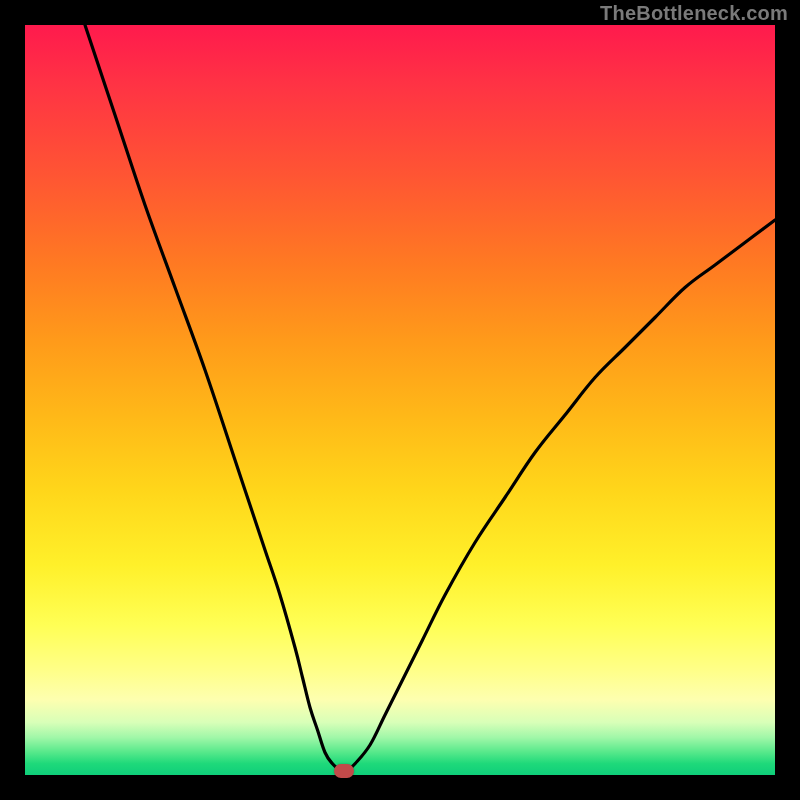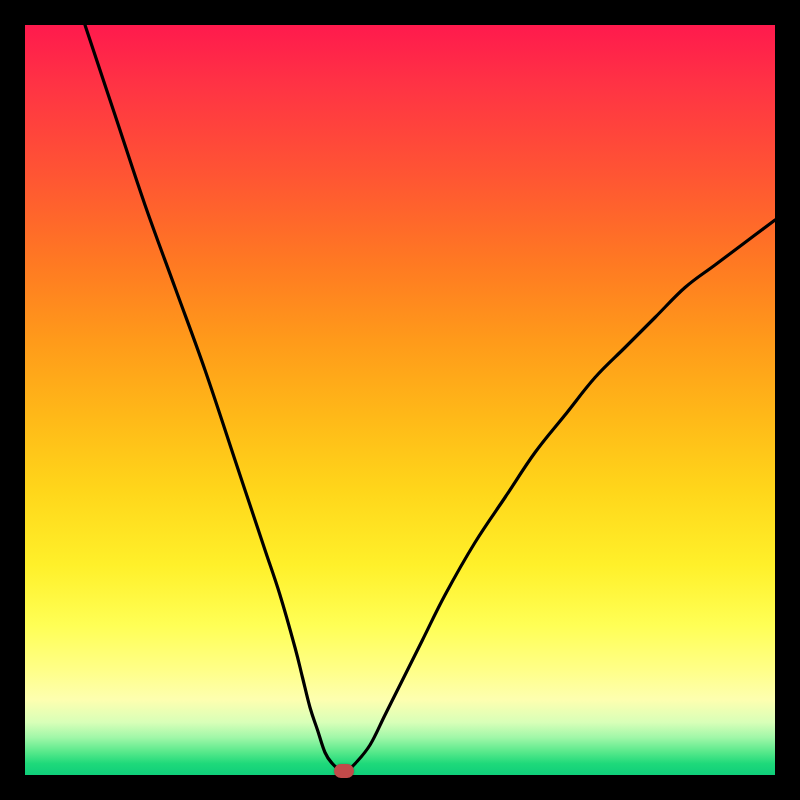--- a/index.html
+++ b/index.html
@@ -67,20 +67,21 @@
     left: 0;
     top: 0;
     width: 750px;
     height: 750px;
   }
 </style>
 </head>
 <body>
 
 <div class="frame">
+  <div class="watermark">TheBottleneck.com</div>
   <div class="plot-area">
     <svg class="curve" viewBox="0 0 750 750" preserveAspectRatio="none">
       <path id="path-floor" fill="none" stroke="#000" stroke-width="3.2" stroke-linecap="round" stroke-linejoin="round" d="M 315.00 745.50 L 322.50 745.50"></path>
       <path id="path-left" fill="none" stroke="#000" stroke-width="3.2" stroke-linecap="round" stroke-linejoin="round" d="M 60.00 0.00 C 65.40 16.20, 79.20 57.60, 90.00 90.00 C 100.80 122.40, 109.20 148.95, 120.00 180.00 C 130.80 211.05, 139.20 232.80, 150.00 262.50 C 160.80 292.20, 169.20 313.95, 180.00 345.00 C 190.80 376.05, 201.90 410.70, 210.00 435.00 C 218.10 459.30, 219.60 463.80, 225.00 480.00 C 230.40 496.20, 234.60 508.80, 240.00 525.00 C 245.40 541.20, 249.60 552.45, 255.00 570.00 C 260.40 587.55, 265.95 607.65, 270.00 622.50 C 274.05 637.35, 274.80 641.70, 277.50 652.50 C 280.20 663.30, 282.30 673.05, 285.00 682.50 C 287.70 691.95, 289.80 696.90, 292.50 705.00 C 295.20 713.10, 297.30 721.42, 300.00 727.50 C 302.70 733.58, 304.80 735.51, 307.50 738.75 C 310.20 741.99, 313.65 744.28, 315.00 745.50"></path>
       <path id="path-right" fill="none" stroke="#000" stroke-width="3.2" stroke-linecap="round" stroke-linejoin="round" d="M 322.50 745.50 C 323.85 744.28, 325.95 743.34, 330.00 738.75 C 334.05 734.16, 339.60 728.77, 345.00 720.00 C 350.40 711.23, 354.60 700.80, 360.00 690.00 C 365.40 679.20, 368.25 673.50, 375.00 660.00 C 381.75 646.50, 389.40 631.20, 397.50 615.00 C 405.60 598.80, 410.55 587.55, 420.00 570.00 C 429.45 552.45, 439.20 535.05, 450.00 517.50 C 460.80 499.95, 469.20 488.70, 480.00 472.50 C 490.80 456.30, 499.20 442.35, 510.00 427.50 C 520.80 412.65, 529.20 403.50, 540.00 390.00 C 550.80 376.50, 559.20 364.65, 570.00 352.50 C 580.80 340.35, 589.20 333.30, 600.00 322.50 C 610.80 311.70, 619.20 303.30, 630.00 292.50 C 640.80 281.70, 649.20 271.95, 660.00 262.50 C 670.80 253.05, 679.20 248.10, 690.00 240.00 C 700.80 231.90, 709.20 225.60, 720.00 217.50 C 730.80 209.40, 744.60 199.05, 750.00 195.00"></path>
     </svg>
     <div class="marker" id="opt-marker" style="left: 318.75px; top: 745.5px; background: rgb(194, 74, 74);"></div>
   </div>
 </div>
 

